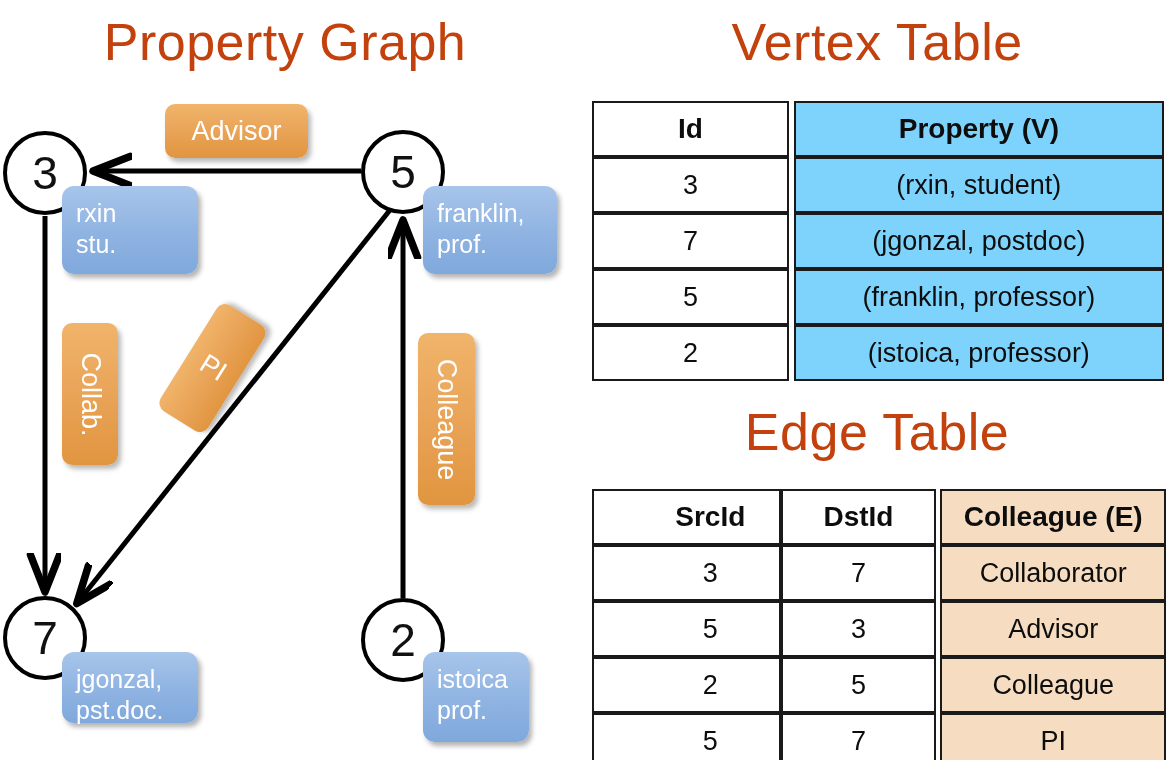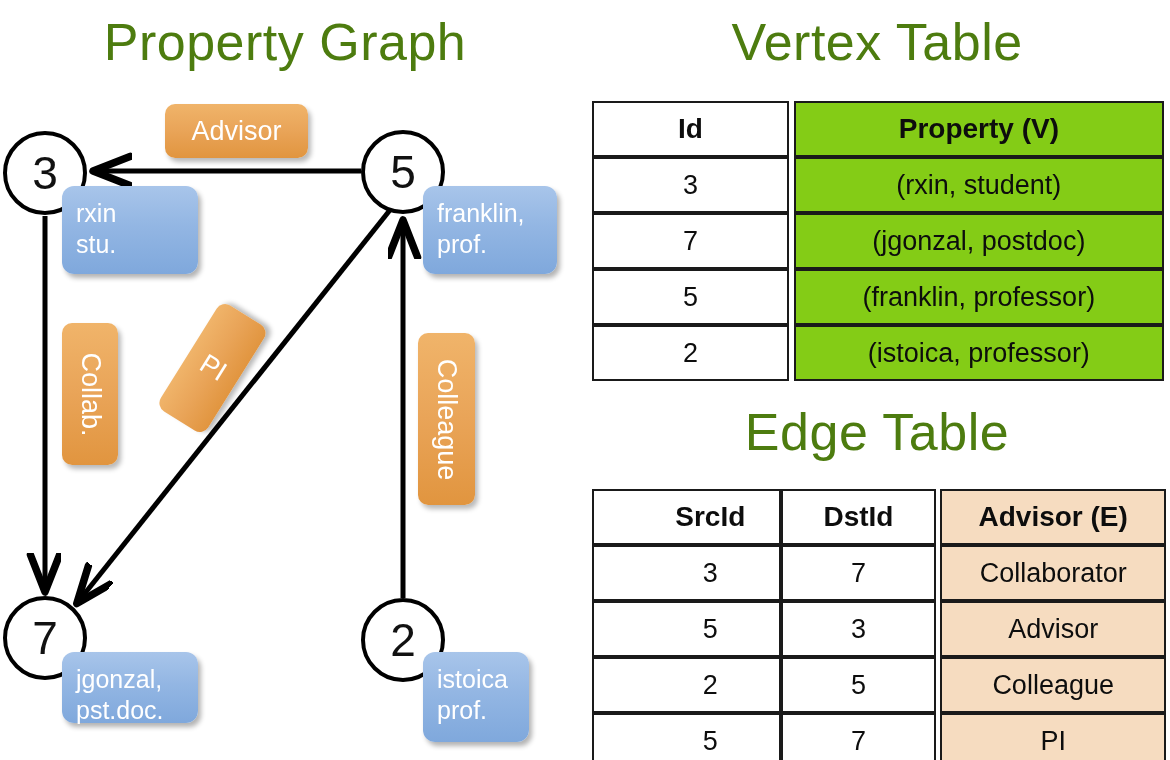--- a/index.html
+++ b/index.html
@@ -14,21 +14,21 @@
     background: #ffffff;
     overflow: hidden;
     font-family: "Liberation Sans", sans-serif;
   }
 
   
   .title {
     position: absolute;
     font-family: "Liberation Sans", sans-serif;
     font-weight: 300;
-    color: #4d7c0f;
+    color: #c2410c;
     letter-spacing: 0.5px;
     white-space: nowrap;
     text-align: center;
   }
   #title-property-graph {
     left: 0px; top: 12px; width: 570px;
     font-size: 52px;
     line-height: 60px;
   }
   #title-vertex-table {
@@ -150,21 +150,21 @@
     font-weight: 700;
     font-size: 28px;
   }
   .data-table .cell-gap {
     border: none;
     width: 5px;
     background: #ffffff;
     padding: 0;
   }
   
-  #vertex-table .prop-cell { background: #84cc16; margin-top: 26px; }
+  #vertex-table .prop-cell { background: #7dd3fc; margin-top: 26px; }
   
   #edge-table .prop-cell { background: #f6dcc0; }
 
   #vertex-table .col-id   { width: 196px; text-align: center; }
   #vertex-table .col-prop { width: 371px; }
 
   #edge-table .col-src  { width: 153px; padding-left: 48px; }
   #edge-table .col-dst  { width: 172px; }
   #edge-table .col-prop { width: 240px; }
 </style>
@@ -267,21 +267,21 @@
   </table>
 
   <div class="title" id="title-edge-table">Edge Table</div>
 
   <table class="data-table" id="edge-table">
     <thead>
       <tr>
         <th class="col-src">SrcId</th>
         <th class="col-dst">DstId</th>
         <td class="cell-gap"></td>
-        <th class="col-prop prop-cell">Advisor (E)</th>
+        <th class="col-prop prop-cell">Colleague (E)</th>
       </tr>
     </thead>
     <tbody>
       <tr>
         <td class="col-src">3</td>
         <td class="col-dst">7</td>
         <td class="cell-gap"></td>
         <td class="col-prop prop-cell">Collaborator</td>
       </tr>
       <tr>

